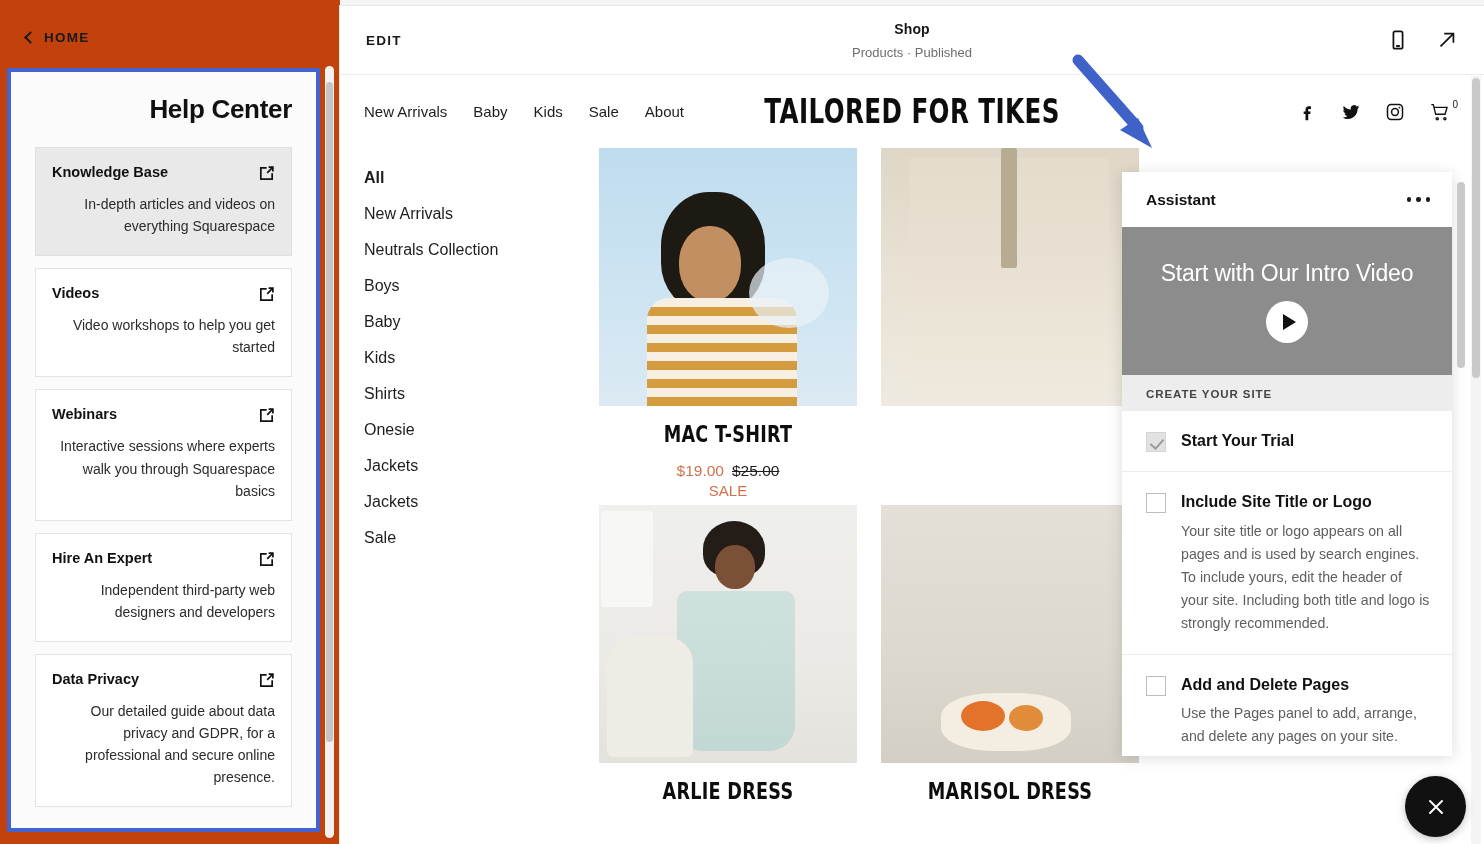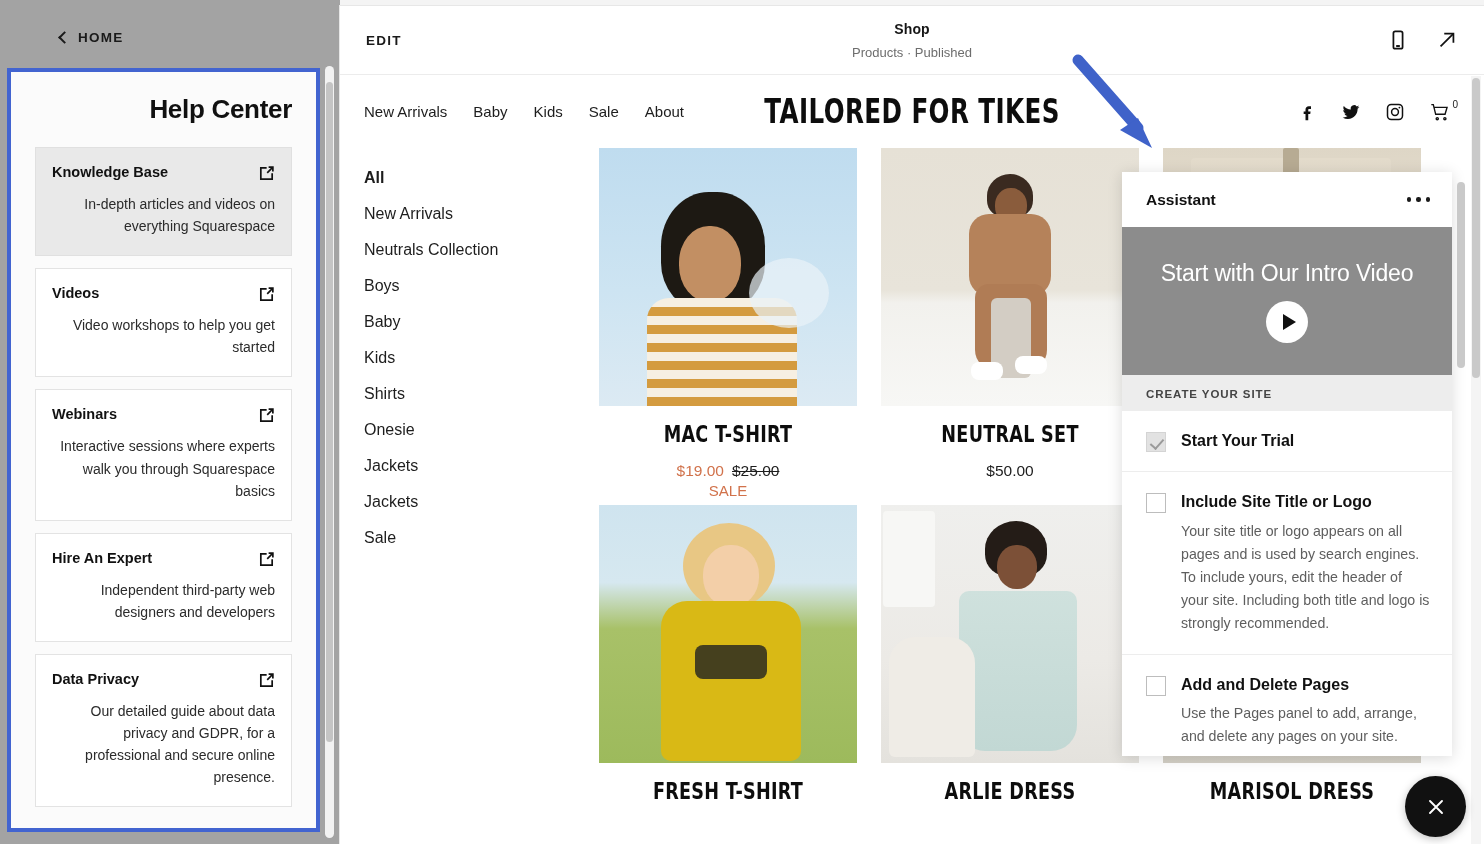--- a/index.html
+++ b/index.html
@@ -7,24 +7,23 @@
     width: 1484px; height: 844px;
     font-family: "Liberation Sans", sans-serif;
     background: #f4f4f4;
     overflow: hidden;
   }
   .app { position: relative; width: 1484px; height: 844px; display: flex; }
 
   
   .left-panel {
     width: 340px; height: 844px;
-    background: #a3a3a3;
+    background: #c2410c;
     position: relative;
     flex: 0 0 340px;
-    padding-left: 34px;
   }
   .home-bar {
     height: 75px;
     display: flex; align-items: center;
     padding-left: 26px;
   }
   .home-link {
     display: flex; align-items: center; gap: 9px;
     font-size: 13.5px; font-weight: 700; letter-spacing: 0.09em;
     color: #1a1a1a; cursor: pointer;
@@ -429,55 +428,31 @@
               <div class="blob" style="left:48px;top:150px;width:150px;height:120px;background:repeating-linear-gradient(#f6efe2 0 9px,#d49b3f 9px 18px);border-radius:22px 22px 0 0;"></div>
               <div class="blob" style="left:150px;top:110px;width:80px;height:70px;background:#e9f2f8;border-radius:50%;opacity:.7"></div>
             </div>
             <div class="ptitle">MAC T-SHIRT</div>
             <div class="pprice">
               <span class="price-sale">$19.00</span><span class="price-orig">$25.00</span>
               <span class="sale-tag">SALE</span>
             </div>
           </div>
 
-          <div class="pcard">
-            <div class="pimg ph-beige">
-              <div class="blob" style="left:106px;top:26px;width:46px;height:44px;background:#3a2a20;border-radius:50% 50% 40% 40%;"></div>
-              <div class="blob" style="left:114px;top:40px;width:32px;height:36px;background:#8a5c3c;border-radius:48%;"></div>
-              <div class="blob" style="left:88px;top:66px;width:82px;height:82px;background:#b5825a;border-radius:20px;"></div>
-              <div class="blob" style="left:94px;top:136px;width:72px;height:86px;background:#b07c55;border-radius:14px 14px 20px 20px;"></div>
-              <div class="blob" style="left:110px;top:150px;width:40px;height:80px;background:#d3cdc4;border-radius:6px;"></div>
-              <div class="blob" style="left:90px;top:214px;width:32px;height:18px;background:#fff;border-radius:8px;"></div>
-              <div class="blob" style="left:134px;top:208px;width:32px;height:18px;background:#fff;border-radius:8px;"></div>
-            </div>
-            <div class="ptitle">NEUTRAL SET</div>
-            <div class="pprice">
-              <span>$50.00</span>
-            </div>
-          </div>
 
           <div class="pcard">
             <div class="pimg ph-wood">
               <div class="blob" style="left:28px;top:10px;width:200px;height:240px;background:linear-gradient(#e3dbcb,#efe9dd);border-radius:4px;"></div>
               <div class="blob" style="left:120px;top:0;width:16px;height:120px;background:#b7ab93;border-radius:2px;"></div>
             </div>
             <div class="ptitle"></div>
           </div>
         </div>
 
         <div class="prow">
-          <div class="pcard">
-            <div class="pimg ph-field">
-              <div class="blob" style="left:84px;top:18px;width:92px;height:86px;background:#e8c784;border-radius:50%;"></div>
-              <div class="blob" style="left:104px;top:40px;width:56px;height:62px;background:#f3cfa8;border-radius:48%;"></div>
-              <div class="blob" style="left:62px;top:96px;width:140px;height:160px;background:#d9b915;border-radius:26px 26px 10px 10px;"></div>
-              <div class="blob" style="left:96px;top:140px;width:72px;height:34px;background:#2a2a20;border-radius:8px;opacity:.85"></div>
-            </div>
-            <div class="ptitle">FRESH T-SHIRT</div>
-          </div>
 
           <div class="pcard">
             <div class="pimg ph-room">
               <div class="blob" style="left:2px;top:6px;width:52px;height:96px;background:#f7f7f5;border-radius:4px;"></div>
               <div class="blob" style="left:104px;top:16px;width:62px;height:56px;background:#241c17;border-radius:50% 50% 40% 40%;"></div>
               <div class="blob" style="left:116px;top:40px;width:40px;height:44px;background:#7c5037;border-radius:48%;"></div>
               <div class="blob" style="left:78px;top:86px;width:118px;height:160px;background:linear-gradient(#cfe1dd,#c2d8d4);border-radius:10px 10px 26px 26px;"></div>
               <div class="blob" style="left:8px;top:132px;width:86px;height:120px;background:#efece6;border-radius:26px 26px 6px 6px;"></div>
             </div>
             <div class="ptitle">ARLIE DRESS</div>

